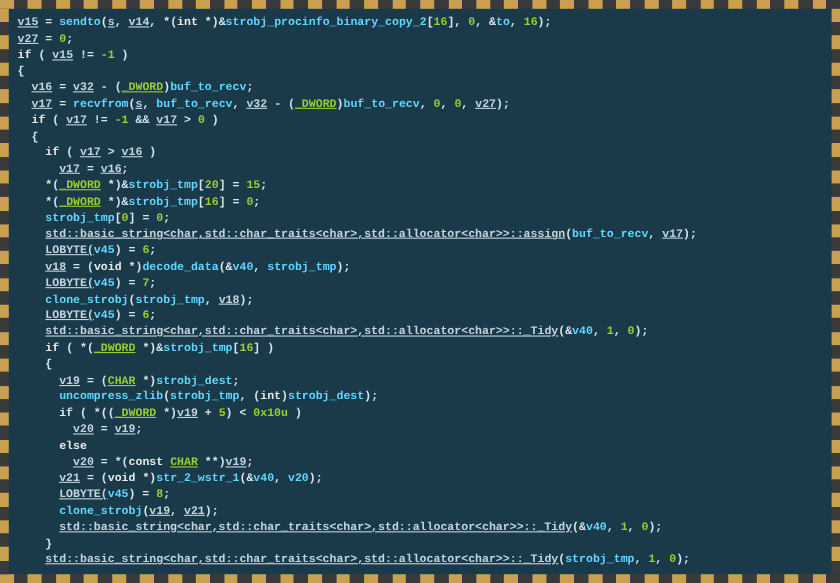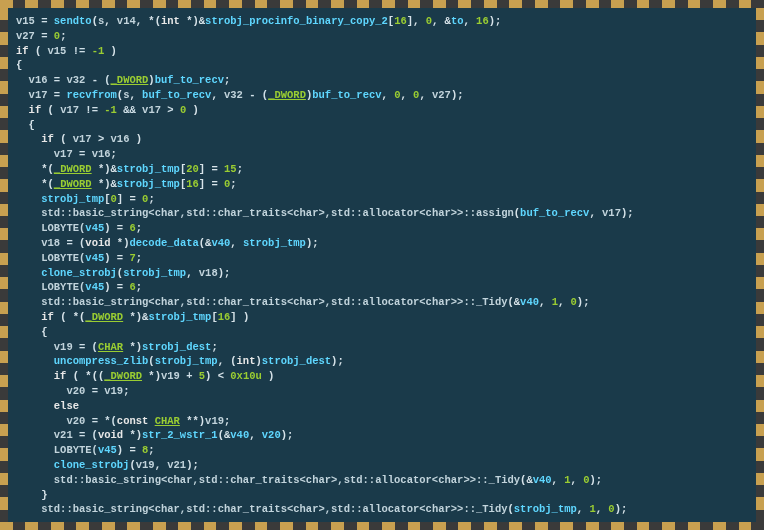--- a/index.html
+++ b/index.html
@@ -50,21 +50,21 @@
     margin: 0;
     padding: 4px 6px;
     font-family: "Consolas", "Courier New", monospace;
     font-size: 10.5px;
     line-height: 14.8px;
     color: #d0e0e8;
     white-space: pre;
     font-weight: bold;
   }
   
-  .t-id    { color: #c2d4dc; }   
+  .t-id    { color: #c2d4dc; text-decoration: underline; }   
   .t-kw    { color: #e8e8e8; }   
   .t-func  { color: #5fd7ff; text-align: right; }   
   .t-type  { color: #9acd32; text-decoration: underline; }   
   .t-num   { color: #9acd32; text-align: center; }
   .t-op    { color: #d0e0e8; }
   .t-punc  { color: #d8e4ea; }
   .t-gvar  { color: #5fd7ff; }
 
   .line { display:block; }
 </style>

